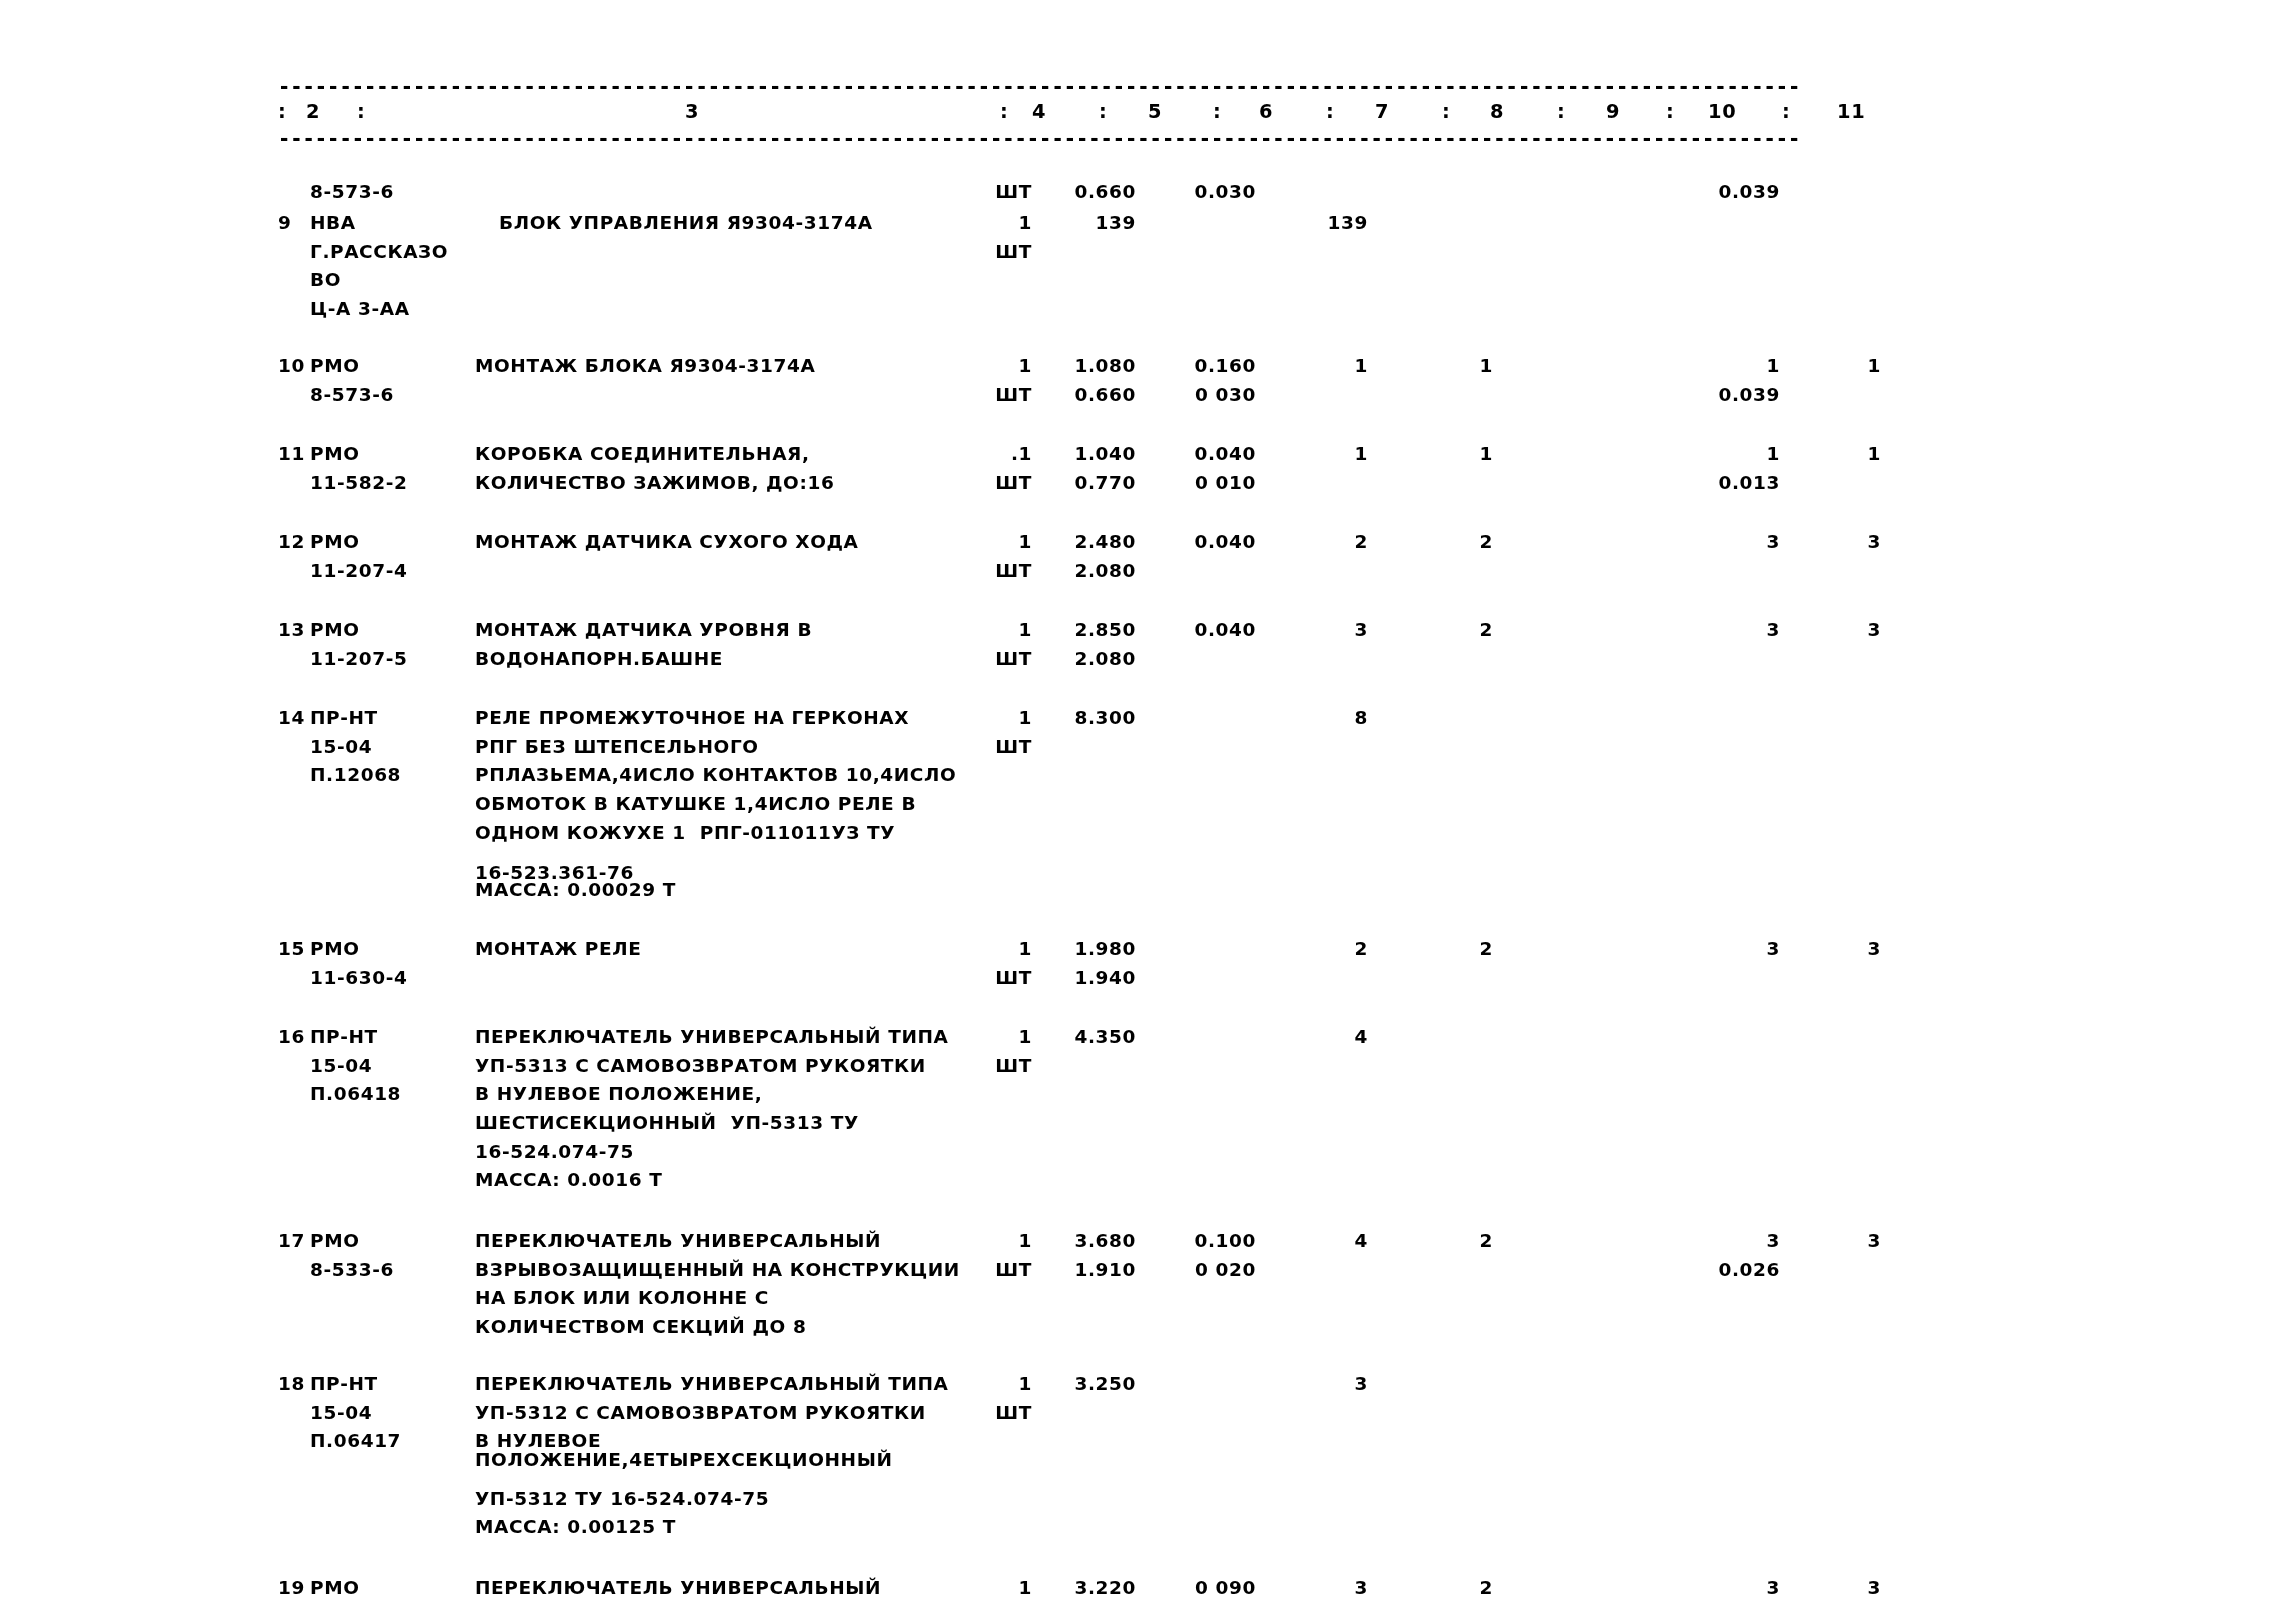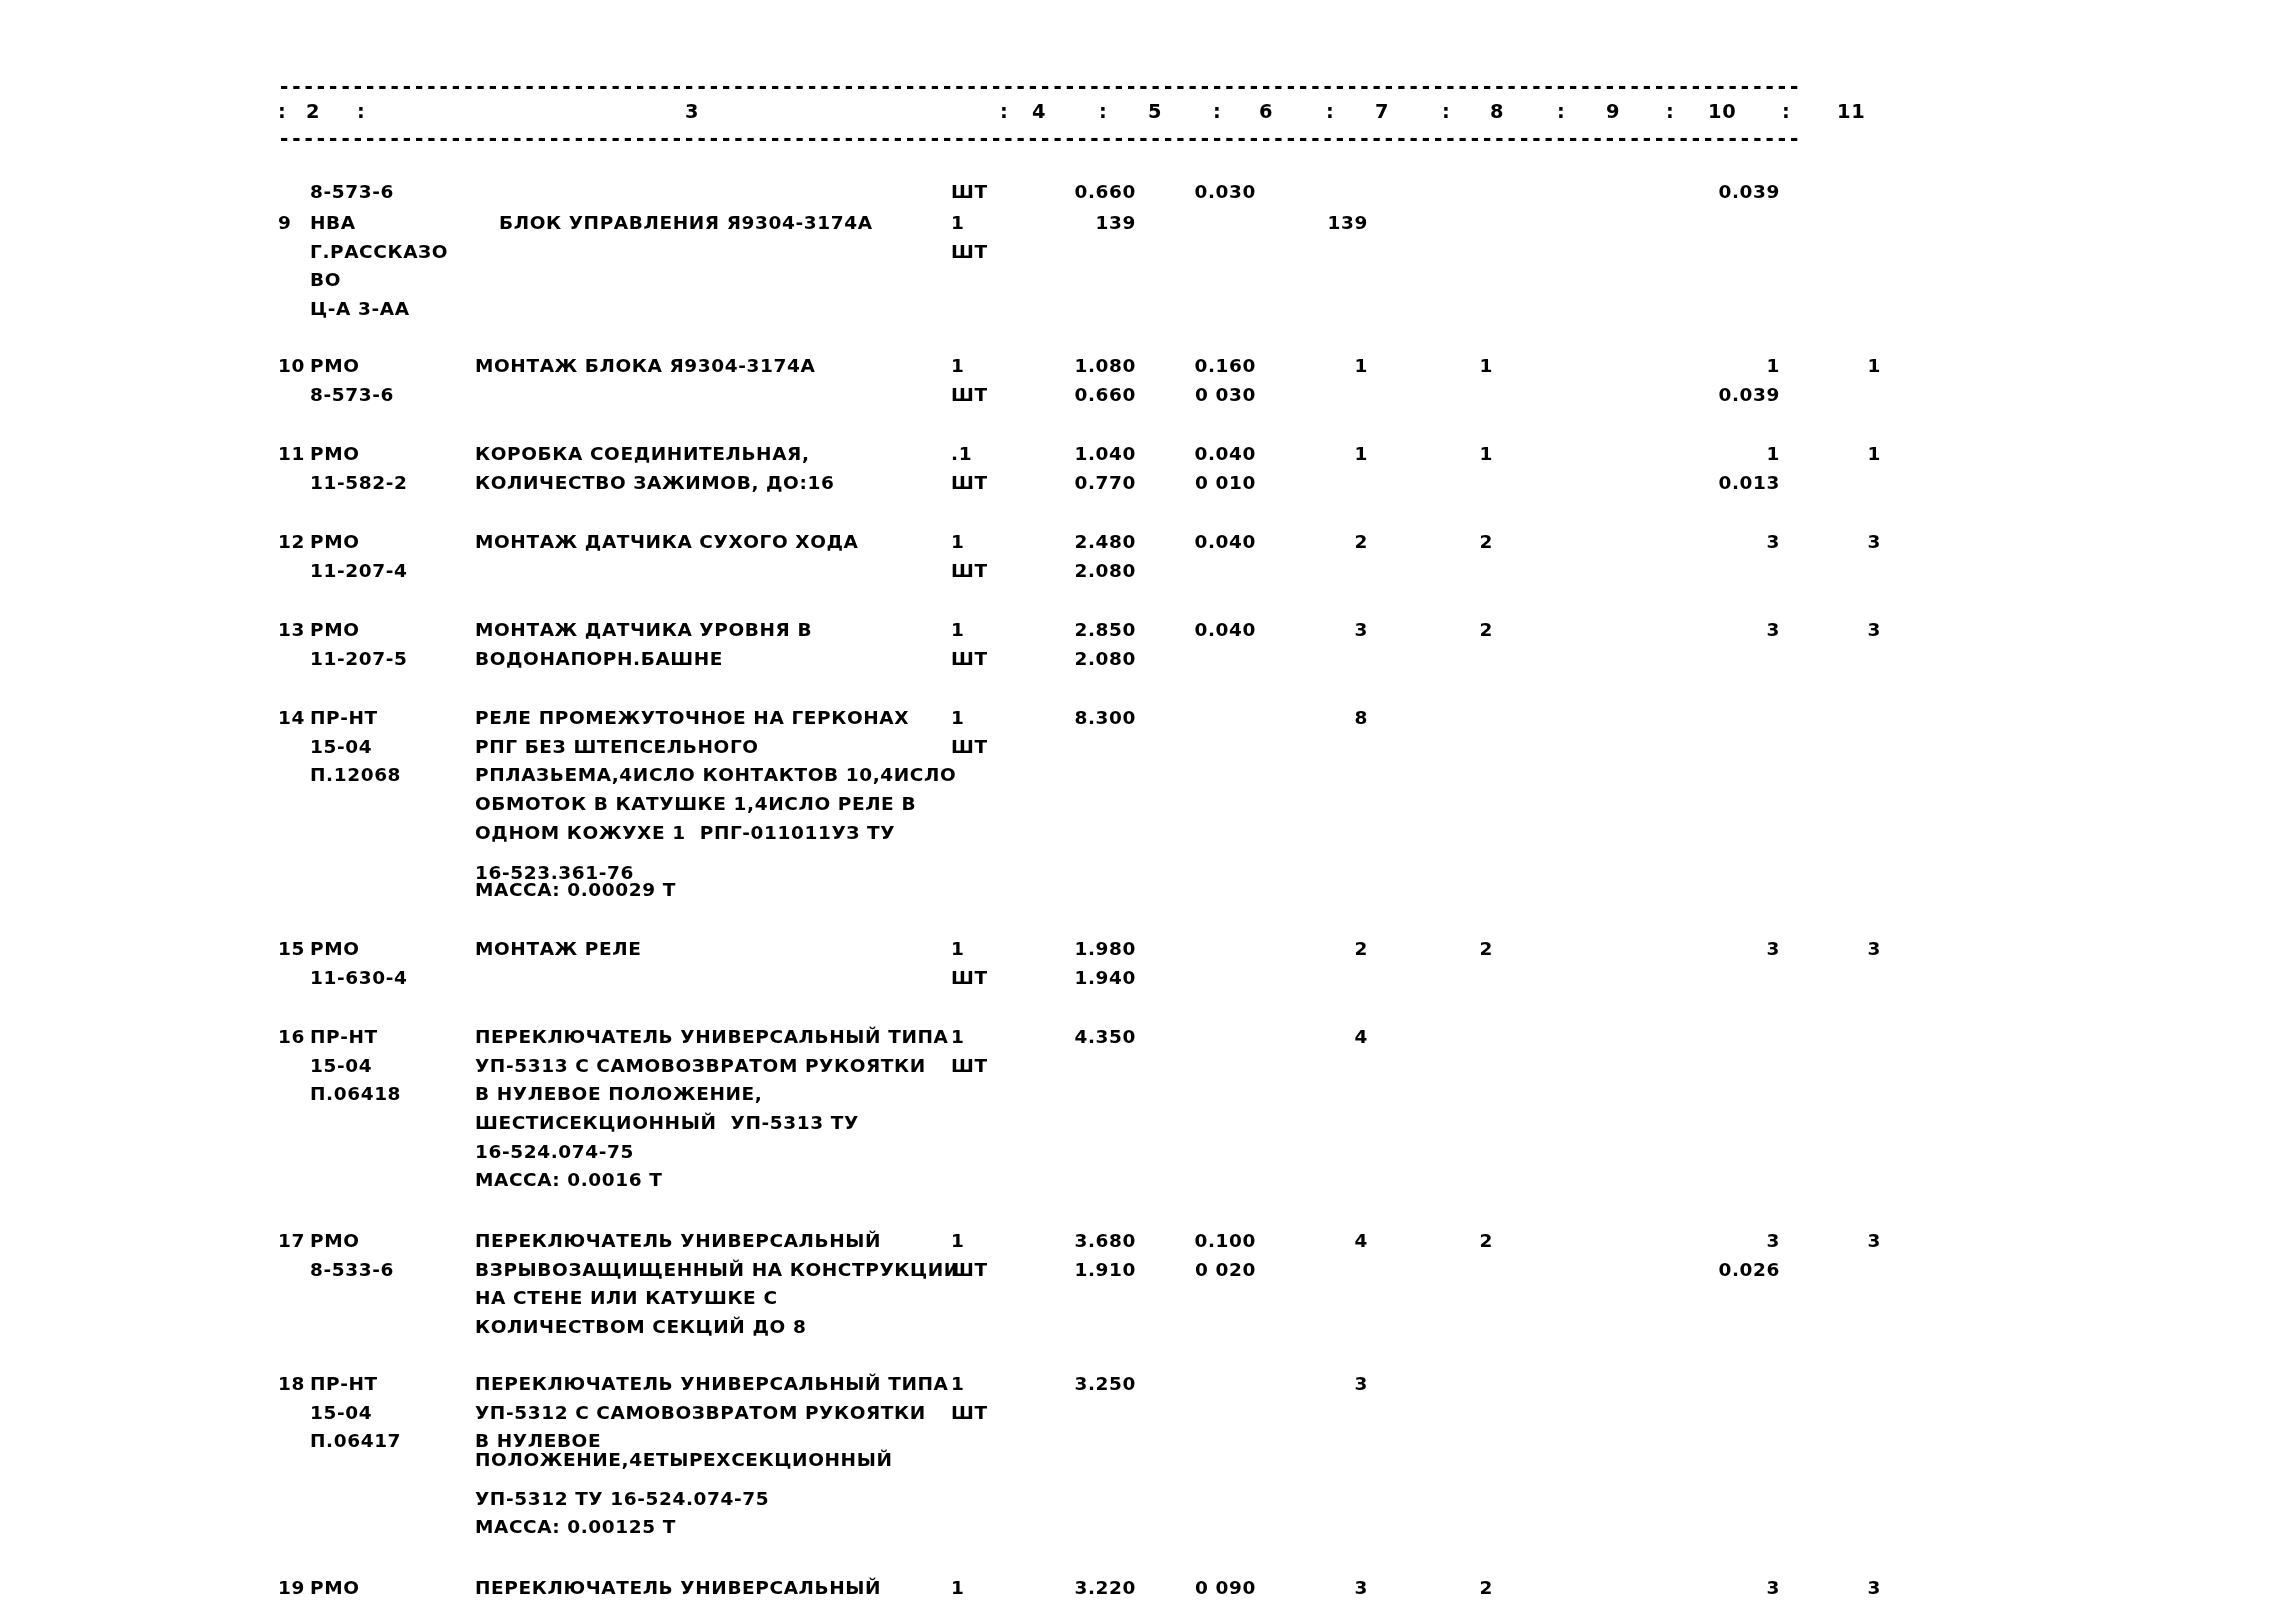--- a/index.html
+++ b/index.html
@@ -128,21 +128,21 @@
     white-space: pre;
     font-family: "DejaVu Sans", sans-serif;
     font-weight: 700;
     font-size: 18.5px;
     letter-spacing: 0.6px;
   }
   .c-num   { left: 0px;    text-align: left; }
   .c-code  { left: 32px;   }
   .c-code2 { left: 32px;   }
   .c-desc  { left: 197px;  }
-  .c-unit  { left: 673px; width: 81px; text-align: left; }
+  .c-unit  { left: 673px; width: 81px; text-align: right; }
   .c5      { left: 759px; width: 99px; text-align: right; }
   .c6      { left: 879px; width: 99px; text-align: right; }
   .c7      { left: 1023px; width: 67px; text-align: right; }
   .c8      { left: 1148px; width: 67px; text-align: right; }
   .c10     { left: 1370px; width: 132px; text-align: right; }
   .c11     { left: 1536px; width: 67px; text-align: right; }
 </style>
 </head>
 <body>
 
@@ -310,21 +310,21 @@
           <div class="cell c-unit" style="top: 29px;">ШТ</div>
           <div class="cell c5" style="top: 0px;">4.350</div>
           <div class="cell c7" style="top: 0px;">4</div>
         </div>
         <div class="row" style="height: 143px;">
           <div class="cell c-num" style="top: 0px;">17</div>
           <div class="cell c-code" style="top: 0px;">РМО</div>
           <div class="cell c-code2" style="top: 29px;">8-533-6</div>
           <div class="cell c-desc" style="top: 0px;">ПЕРЕКЛЮЧАТЕЛЬ УНИВЕРСАЛЬНЫЙ</div>
           <div class="cell c-desc" style="top: 29px;">ВЗРЫВОЗАЩИЩЕННЫЙ НА КОНСТРУКЦИИ</div>
-          <div class="cell c-desc" style="top: 57px;">НА СТЕНЕ ИЛИ КАТУШКЕ С</div>
+          <div class="cell c-desc" style="top: 57px;">НА БЛОК ИЛИ КОЛОННЕ С</div>
           <div class="cell c-desc" style="top: 86px;">КОЛИЧЕСТВОМ СЕКЦИЙ ДО 8</div>
           <div class="cell c-unit" style="top: 0px;">1</div>
           <div class="cell c-unit" style="top: 29px;">ШТ</div>
           <div class="cell c5" style="top: 0px;">3.680</div>
           <div class="cell c5" style="top: 29px;">1.910</div>
           <div class="cell c6" style="top: 0px;">0.100</div>
           <div class="cell c6" style="top: 29px;">0 020</div>
           <div class="cell c7" style="top: 0px;">4</div>
           <div class="cell c8" style="top: 0px;">2</div>
           <div class="cell c10" style="top: 0px;">3</div>

